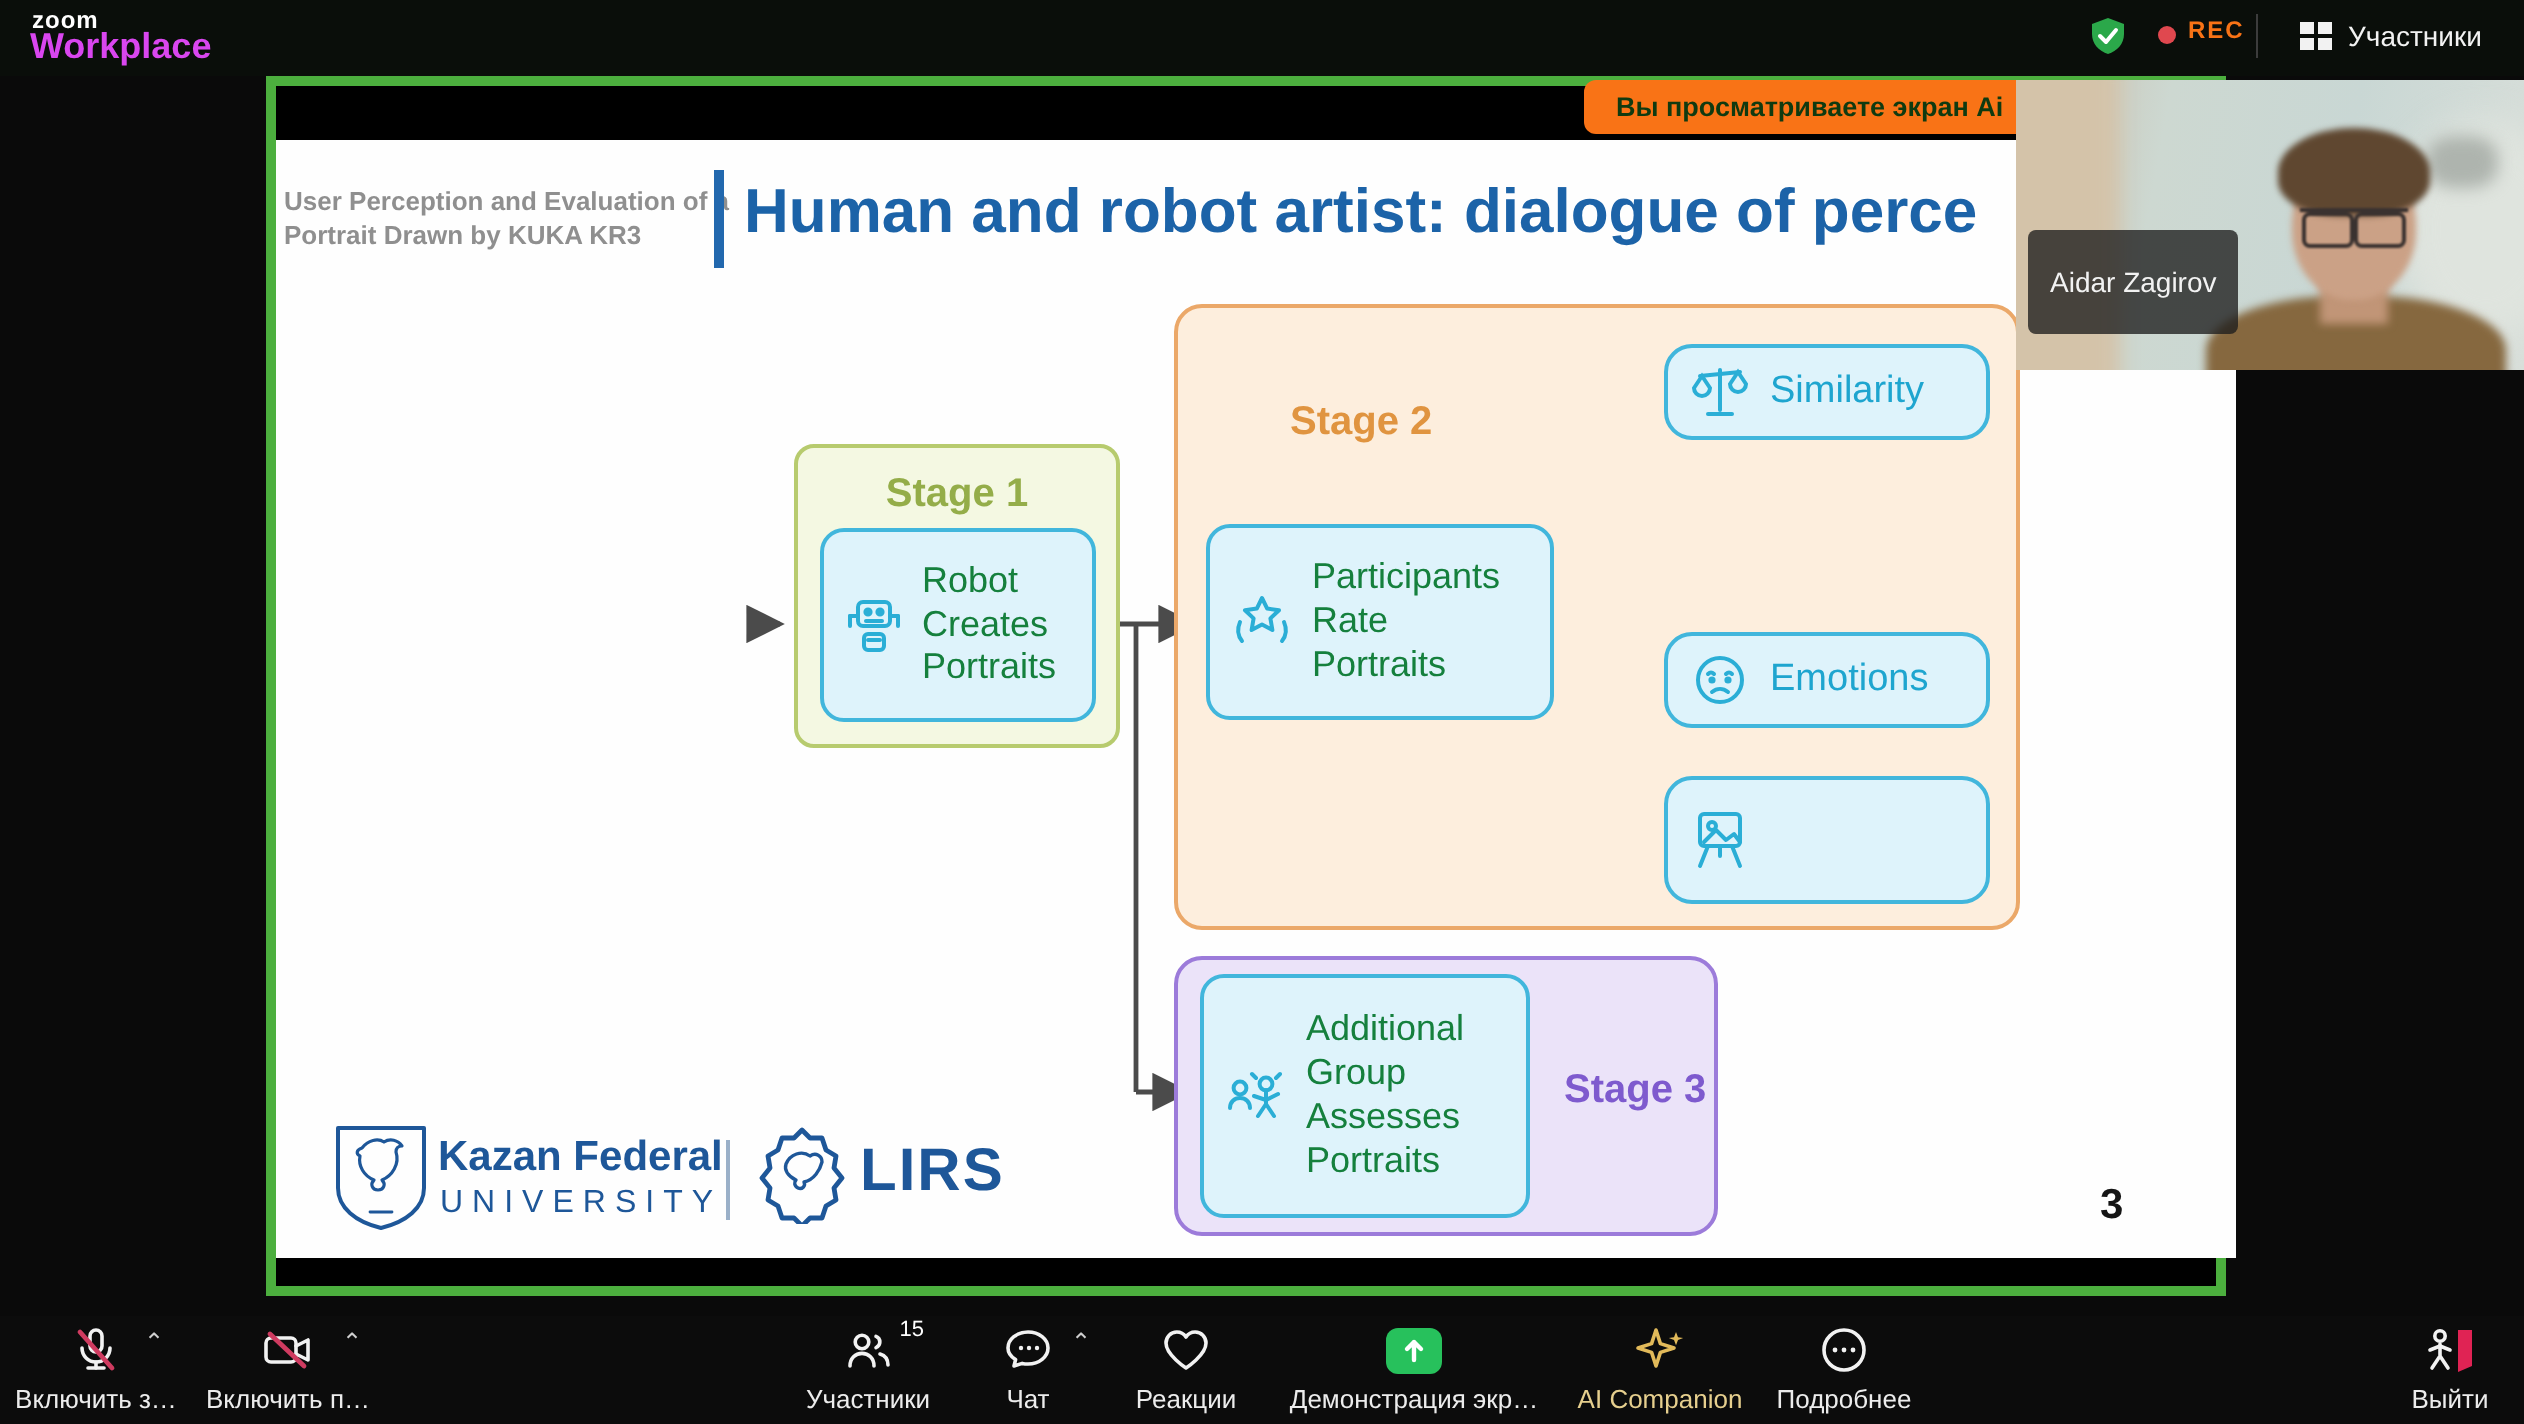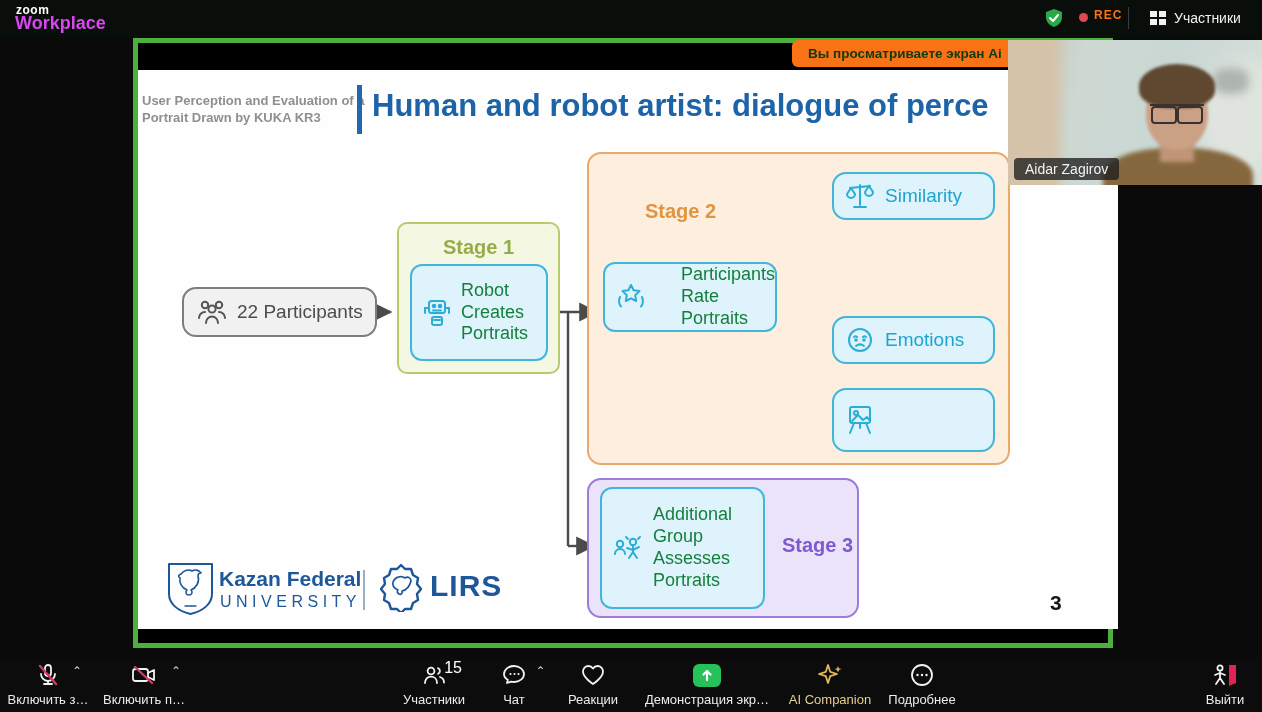--- a/index.html
+++ b/index.html
@@ -36,21 +36,21 @@
     border:2px solid #b7cb6e; border-radius:10px; }
   .stage1-label { width:100%; text-align:center; margin-top:12px; font-size:20px; font-weight:600; color:#94ad49; }
   .cyan-node { background:#def3fb; border:2.5px solid #41b6dc; border-radius:12px;
     display:flex; align-items:center; gap:8px; padding-left:9px;
     font-size:18px; font-weight:500; color:#15803d; line-height:1.22; }
   .preline { white-space:pre-line; }
   .s1-inner { left:410px; top:264px; width:138px; height:97px; }
   .stage2-outer { left:587px; top:152px; width:423px; height:313px; background:#fdeedd;
     border:2.5px solid #eba869; border-radius:14px; }
   .stage2-label { left:645px; top:200px; font-size:20px; font-weight:600; color:#e09440; }
-  .s2-inner { left:603px; top:262px; width:174px; height:70px;justify-content:space-between; }
+  .s2-inner { left:603px; top:262px; width:174px; height:98px; }
   .outcome { left:832px; width:163px; background:#def3fb; border:2.5px solid #41b6dc;
     border-radius:14px; display:flex; align-items:center; gap:9px; padding-left:10px;
     font-size:19px; font-weight:500; color:#1ea5cf; line-height:1.15; }
   .oc1 { top:172px; height:48px;align-items:center; } .oc2 { top:244px; height:48px; }
   .oc3 { top:316px; height:48px; } .oc4 { top:388px; height:64px; }
   .stage3-outer { left:587px; top:478px; width:272px; height:140px; background:#ebe3f9;
     border:2.5px solid #9c7bda; border-radius:14px; }
   .stage3-label { left:782px; top:534px; font-size:20px; font-weight:600; color:#7e5ace; }
   .s3-inner { left:600px; top:487px; width:165px; height:122px; }
 
@@ -72,31 +72,31 @@
   .th-smudge { left:205px; top:28px; width:36px; height:26px; border-radius:40%; background:#aeb4ae; filter:blur(4px); }
   .th-shirt { left:95px; top:108px; width:150px; height:60px; border-radius:45% 45% 0 0; background:#86683f; filter:blur(2px); }
   .th-neck { left:152px; top:88px; width:34px; height:34px; background:#c19577; filter:blur(2px); }
   .th-face { left:138px; top:38px; width:62px; height:72px; border-radius:48%; background:#cba186; filter:blur(1.5px); }
   .th-hair { left:131px; top:24px; width:76px; height:44px; border-radius:50% 50% 40% 40%; background:#5f4730; filter:blur(1.5px); }
   .th-glasses { left:142px; top:64px; width:54px; height:15px; border-top:2px solid #3a3230;
     filter:blur(.4px); }
   .th-glasses::before,.th-glasses::after { content:""; position:absolute; top:0; width:22px; height:14px;
     border:2px solid #3a3230; border-radius:4px; }
   .th-glasses::before { left:1px; } .th-glasses::after { right:1px; }
-  .name-tag { left:6px; bottom:5px; background:rgba(30,30,30,.78); color:#f2f2f2; font-size:14px;
-    padding:3px 11px; border-radius:4px; }
+  .name-tag { left:6px; bottom:18px; background:rgba(30,30,30,.78); color:#f2f2f2; font-size:14px;
+    padding:18px 11px; border-radius:4px; }
 
   
   .toolbar { left:0; top:658px; width:1262px; height:54px; background:#0c0c0c; }
   .tb-item { position:absolute; top:4px; display:flex; flex-direction:column; align-items:center;
     color:#ececec; font-size:13px; cursor:default; }
   .tb-item .lbl { margin-top:4px; white-space:nowrap; }
   .icon-row { position:relative; height:26px; display:flex; align-items:center; }
   .chev { color:#cfcfcf; font-size:12px; position:absolute; top:0; }
-  .badge { position:absolute; top:-3px; right:-16px; font-size:16px; color:#fff; }
+  .badge { position:absolute; top:-3px; right:-16px; font-size:11px; color:#fff; }
   .gold { color:#e6cf8e; }
   .share-ico { width:28px; height:23px; background:#27c15c; border-radius:6px;
     display:flex; align-items:center; justify-content:center; }
 </style>
 </head>
 <body>
 
 <div class="stage">
 
   <div class="abs topbar"></div>
@@ -141,33 +141,20 @@
       <line x1="568" y1="546" x2="593" y2="546" marker-end="url(#ah)"></line>
       <line x1="777" y1="311" x2="808" y2="311"></line>
       <line x1="808" y1="196" x2="808" y2="420"></line>
       <line x1="808" y1="196" x2="825" y2="196" marker-end="url(#ah)"></line>
       <line x1="808" y1="268" x2="825" y2="268" marker-end="url(#ah)"></line>
       <line x1="808" y1="340" x2="825" y2="340" marker-end="url(#ah)"></line>
       <line x1="808" y1="420" x2="825" y2="420" marker-end="url(#ah)"></line>
     </g>
   </svg>
 
-  <div class="abs gray-node">
-    <svg width="32" height="28" viewBox="0 0 32 28">
-      <g stroke="#555" stroke-width="2" fill="none" stroke-linecap="round">
-        <circle cx="9" cy="7" r="3.2"></circle>
-          <circle cx="23" cy="7" r="3.2"></circle>
-          <circle cx="16" cy="11" r="3.6"></circle>
-        <path d="M3 20c0-3.3 2.7-6 6-6"></path>
-          <path d="M29 20c0-3.3-2.7-6-6-6"></path>
-        <path d="M10 25c0-3.8 2.7-6.5 6-6.5s6 2.7 6 6.5"></path>
-      </g>
-    </svg>
-    <span>22 Participants</span>
-  </div>
 
   <div class="abs stage1-outer">
     <div class="stage1-label">Stage 1</div>
   </div>
   <div class="abs cyan-node s1-inner">
     <svg width="32" height="34" viewBox="0 0 32 34">
       <g stroke="#2aaed6" stroke-width="2" fill="none" stroke-linecap="round">
         <rect x="8" y="5" width="16" height="12" rx="2.5"></rect>
         <circle cx="13" cy="10" r="1.3" fill="#2aaed6"></circle>
           <circle cx="19" cy="10" r="1.3" fill="#2aaed6"></circle>

